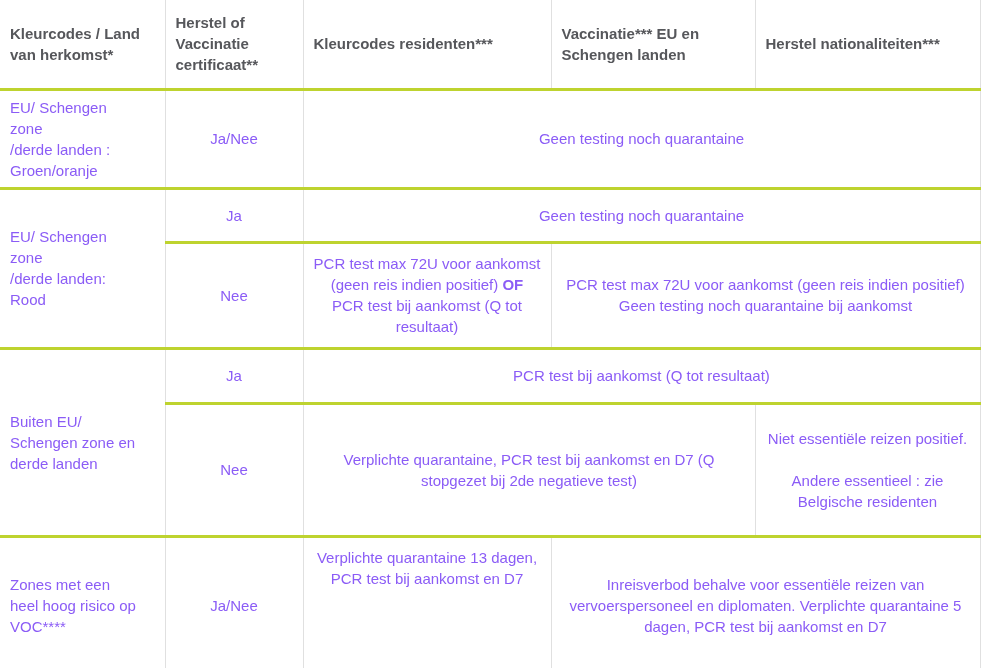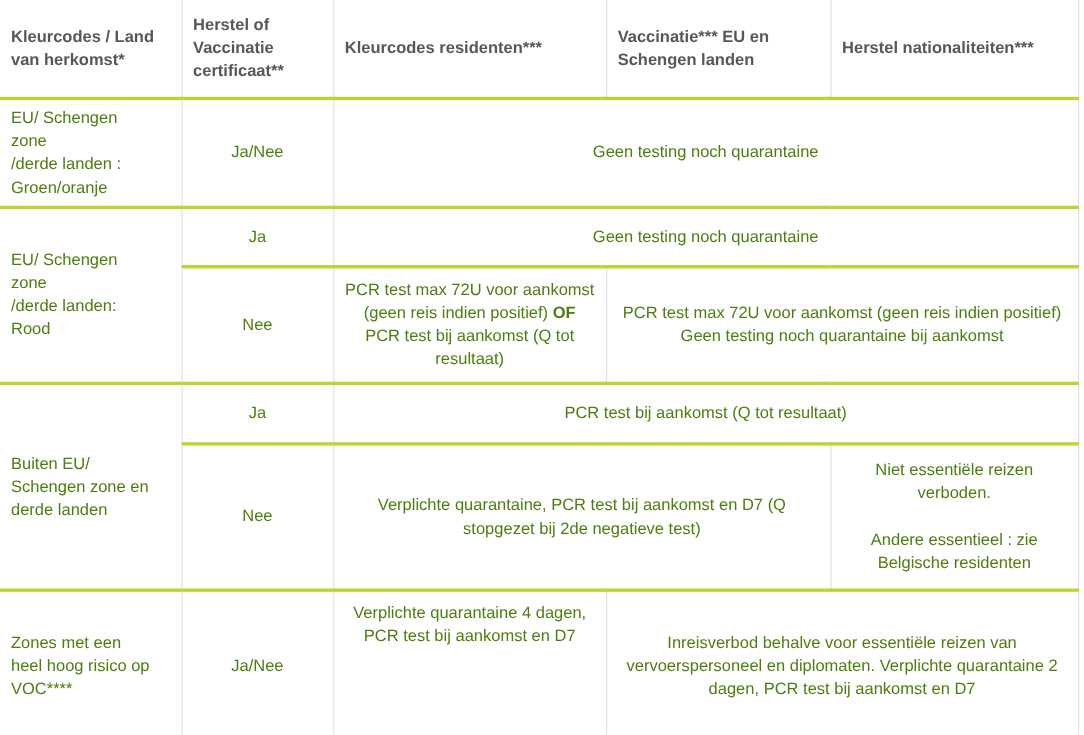--- a/index.html
+++ b/index.html
@@ -31,21 +31,21 @@
     vertical-align: middle;
     padding: 6px 10px;
     box-sizing: border-box;
   }
   th {
     color: #56575b;
     font-weight: bold;
     text-align: left;
   }
   td {
-    color: #4d7c0f;
+    color: #8b5cf6;
     text-align: center;
   }
   td.rowlabel {
     text-align: left;
     padding-right: 22px;
   }
   .cell-text { white-space: pre-line; }
 
   tr.green-bottom { border-bottom: 3px solid #bed32f; }
   td.green-bottom-cell { border-bottom: 3px solid #bed32f; }
@@ -115,28 +115,28 @@
 Schengen zone en
 derde landen</span></td>
         <td><span class="cell-text">Ja</span></td>
         <td colspan="3"><span class="cell-text">PCR test bij aankomst  (Q tot resultaat)</span></td>
       </tr>
 
       <tr class="h-r3b green-bottom">
         <td><span class="cell-text">Nee</span></td>
         <td colspan="2"><span class="cell-text">Verplichte quarantaine,  PCR test bij aankomst en D7  (Q stopgezet bij 2de negatieve test)</span></td>
         <td>
-          <div class="para cell-text">Niet essentiële reizen verboden.</div>
+          <div class="para cell-text">Niet essentiële reizen positief.</div>
           <div class="para cell-text">Andere essentieel : zie Belgische residenten</div>
         </td>
       </tr>
 
       <tr class="h-r4 green-bottom">
         <td class="rowlabel"><span class="cell-text">Zones met een
 heel hoog risico op
 VOC****</span></td>
         <td><span class="cell-text">Ja/Nee</span></td>
-        <td class="vtop"><span class="cell-text">Verplichte quarantaine  4 dagen, PCR test bij aankomst en D7</span></td>
-        <td colspan="2"><span class="cell-text">Inreisverbod behalve voor essentiële reizen van vervoerspersoneel en diplomaten. Verplichte quarantaine 2 dagen,  PCR test bij aankomst en D7</span></td>
+        <td class="vtop"><span class="cell-text">Verplichte quarantaine  13 dagen, PCR test bij aankomst en D7</span></td>
+        <td colspan="2"><span class="cell-text">Inreisverbod behalve voor essentiële reizen van vervoerspersoneel en diplomaten. Verplichte quarantaine 5 dagen,  PCR test bij aankomst en D7</span></td>
       </tr>
     </tbody>
   </table>
 </div>
 
 </body></html>

